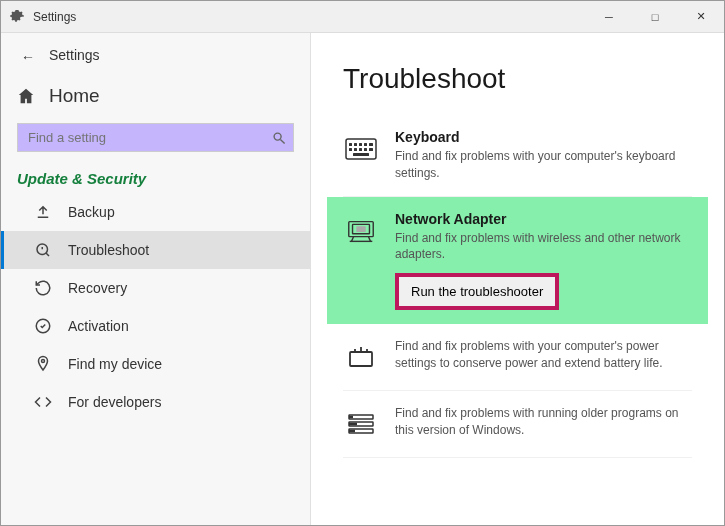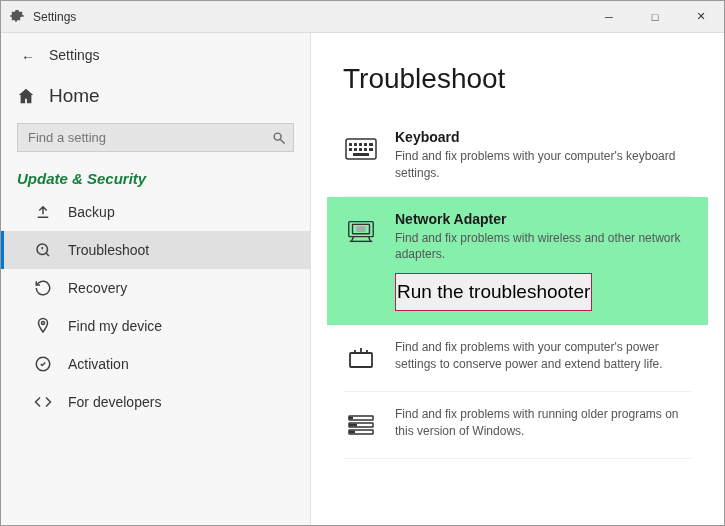--- a/index.html
+++ b/index.html
@@ -97,21 +97,21 @@
     }
 
     .sidebar-search {
       margin: 8px 16px;
       position: relative;
     }
     .sidebar-search input {
       width: 100%;
       padding: 6px 30px 6px 10px;
       border: 1px solid #ccc;
-      background: #e5e5e5;
+      background: #c4b5fd;
       font-size: 13px;
       outline: none;
     }
     .search-icon-wrap {
       position: absolute;
       right: 8px;
       top: 50%;
       transform: translateY(-50%);
       font-size: 12px;
       color: #666;
@@ -213,23 +213,23 @@
       margin-bottom: 3px;
     }
     .trouble-desc {
       font-size: 12px;
       color: #555;
       line-height: 1.4;
     }
 
     .run-btn {
       background: #f0f0f0;
-      border: 1px solid #be185d;
-      padding: 7px 1px;
-      font-size: 19px;
+      border: 4px solid #be185d;
+      padding: 7px 12px;
+      font-size: 13px;
       cursor: pointer;
       margin-top: 6px;
     }
 
     
     svg { display: block; }
   </style>
 </head>
 <body>
 
@@ -306,35 +306,35 @@
           <path d="M3 12a9 9 0 1 0 3-6.7L3 8"></path>
           <path d="M3 3v5h5"></path>
         </svg>
       </span>
       <span class="sidebar-item-label">Recovery</span>
     </div>
 
     <div class="sidebar-item">
       <span class="sidebar-icon">
         <svg width="18" height="18" viewBox="0 0 24 24" fill="none" stroke="#444" stroke-width="2">
+          <circle cx="12" cy="12" r="9"></circle>
+          <path d="M9 12l2 2 4-4"></path>
+        </svg>
+      </span>
+      <span class="sidebar-item-label">Activation</span>
+    </div>
+
+    <div class="sidebar-item">
+      <span class="sidebar-icon">
+        <svg width="18" height="18" viewBox="0 0 24 24" fill="none" stroke="#444" stroke-width="2">
           <path d="M12 2a6 6 0 0 1 6 6c0 4-6 12-6 12S6 12 6 8a6 6 0 0 1 6-6z"></path>
           <circle cx="12" cy="8" r="2"></circle>
         </svg>
       </span>
       <span class="sidebar-item-label">Find my device</span>
-    </div>
-
-    <div class="sidebar-item">
-      <span class="sidebar-icon">
-        <svg width="18" height="18" viewBox="0 0 24 24" fill="none" stroke="#444" stroke-width="2">
-          <circle cx="12" cy="12" r="9"></circle>
-          <path d="M9 12l2 2 4-4"></path>
-        </svg>
-      </span>
-      <span class="sidebar-item-label">Activation</span>
     </div>
 
     <div class="sidebar-item">
       <span class="sidebar-icon">
         <svg width="18" height="18" viewBox="0 0 24 24" fill="none" stroke="#444" stroke-width="2">
           <polyline points="8 6 2 12 8 18"></polyline>
           <polyline points="16 6 22 12 16 18"></polyline>
         </svg>
       </span>
       <span class="sidebar-item-label">For developers</span>

